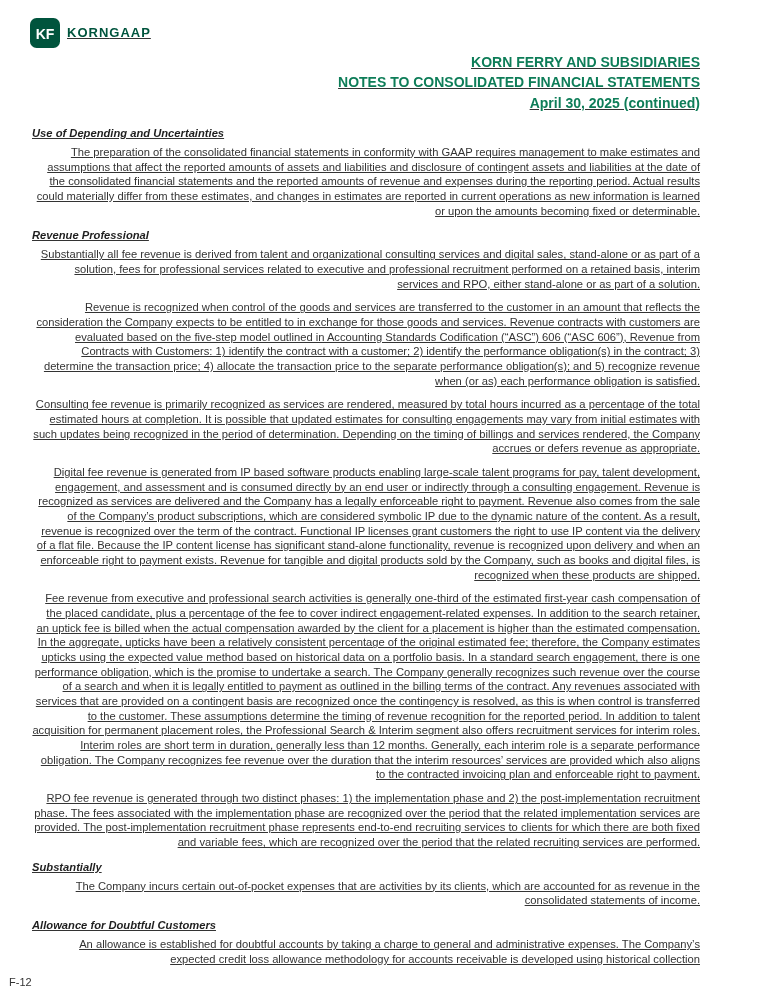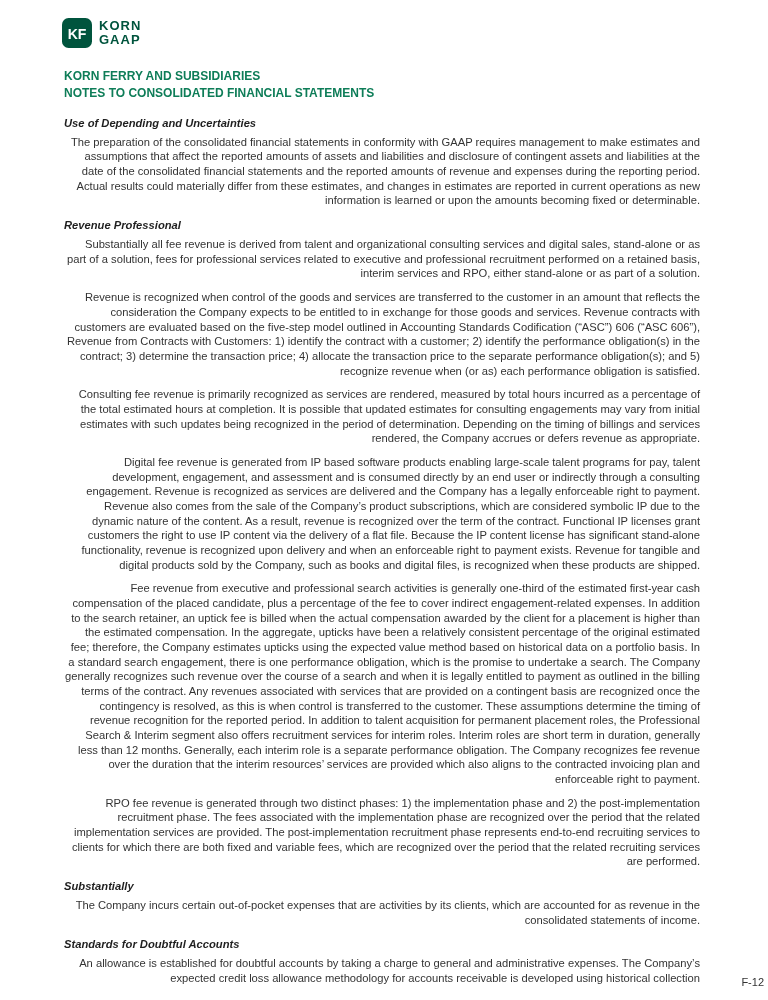--- a/index.html
+++ b/index.html
@@ -9,44 +9,45 @@
   }
   *{box-sizing:border-box;}
   html,body{margin:0;padding:0;background:#ffffff;}
   body{
     width:768px;height:1000px;position:relative;
     font-family:"Liberation Sans", sans-serif;
     color:var(--body-text);
   }
   .page{
     width:764px;height:1000px;position:relative;
-    padding:18px 64px 0 64px;
+    padding:18px 64px 0 32px;
+    text-decoration:underline;
   }
   .logo{display:flex;align-items:center;gap:7px;margin-left:-2px;}
   .logo-mark svg{width:30px;height:30px;display:block;}
   .logo-text{
-    display:flex;flex-direction:column;justify-content:center;
+    display:flex;justify-content:center;
     font-weight:bold;color:var(--brand-green);
     font-size:13px;letter-spacing:1px;line-height:1.05;
   }
   .doc-title{
-    text-align:left;color:var(--title-green);font-weight:bold;
-    font-size:12px;line-height:1.45;margin-top:20px;
+    text-align:right;color:var(--title-green);font-weight:bold;
+    font-size:14px;line-height:1.45;margin-top:4px;
   }
   .body-sections{margin-top:14px;}
   .sec-heading{
     font-size:11.2px;font-style:italic;font-weight:bold;color:#1f1f1f;
     margin:11px 0 6px 0;
   }
   .para{
     font-size:11.2px;line-height:1.31;margin:0 0 9px 0;color:var(--body-text);
     text-align:right;
   }
   .footer{
-    position:absolute;bottom:12px;left:16px;right:0;text-align:right;
+    position:absolute;bottom:12px;left:9px;right:0;text-align:left;
     font-size:11px;color:var(--body-text);
   }
 </style>
 </head>
 <body>
 
 <div class="page">
 
   <div class="logo">
     <span class="logo-mark">
@@ -57,33 +58,34 @@
     </span>
     <span class="logo-text">
       <span>KORN</span>
       <span>GAAP</span>
     </span>
   </div>
 
   <div class="doc-title">
     <div>KORN FERRY AND SUBSIDIARIES</div>
     <div>NOTES TO CONSOLIDATED FINANCIAL STATEMENTS</div>
+    <div>April 30, 2025 (continued)</div>
   </div>
 
   <div id="sections" class="body-sections">
       <h3 class="sec-heading">Use of Depending and Uncertainties</h3>
       <p class="para">The preparation of the consolidated financial statements in conformity with GAAP requires management to make estimates and assumptions that affect the reported amounts of assets and liabilities and disclosure of contingent assets and liabilities at the date of the consolidated financial statements and the reported amounts of revenue and expenses during the reporting period. Actual results could materially differ from these estimates, and changes in estimates are reported in current operations as new information is learned or upon the amounts becoming fixed or determinable.</p>
       <h3 class="sec-heading">Revenue Professional</h3>
       <p class="para">Substantially all fee revenue is derived from talent and organizational consulting services and digital sales, stand-alone or as part of a solution, fees for professional services related to executive and professional recruitment performed on a retained basis, interim services and RPO, either stand-alone or as part of a solution.</p>
       <p class="para">Revenue is recognized when control of the goods and services are transferred to the customer in an amount that reflects the consideration the Company expects to be entitled to in exchange for those goods and services. Revenue contracts with customers are evaluated based on the five-step model outlined in Accounting Standards Codification (“ASC”) 606 (“ASC 606”), Revenue from Contracts with Customers: 1) identify the contract with a customer; 2) identify the performance obligation(s) in the contract; 3) determine the transaction price; 4) allocate the transaction price to the separate performance obligation(s); and 5) recognize revenue when (or as) each performance obligation is satisfied.</p>
       <p class="para">Consulting fee revenue is primarily recognized as services are rendered, measured by total hours incurred as a percentage of the total estimated hours at completion. It is possible that updated estimates for consulting engagements may vary from initial estimates with such updates being recognized in the period of determination. Depending on the timing of billings and services rendered, the Company accrues or defers revenue as appropriate.</p>
       <p class="para">Digital fee revenue is generated from IP based software products enabling large-scale talent programs for pay, talent development, engagement, and assessment and is consumed directly by an end user or indirectly through a consulting engagement. Revenue is recognized as services are delivered and the Company has a legally enforceable right to payment. Revenue also comes from the sale of the Company’s product subscriptions, which are considered symbolic IP due to the dynamic nature of the content. As a result, revenue is recognized over the term of the contract. Functional IP licenses grant customers the right to use IP content via the delivery of a flat file. Because the IP content license has significant stand-alone functionality, revenue is recognized upon delivery and when an enforceable right to payment exists. Revenue for tangible and digital products sold by the Company, such as books and digital files, is recognized when these products are shipped.</p>
       <p class="para">Fee revenue from executive and professional search activities is generally one-third of the estimated first-year cash compensation of the placed candidate, plus a percentage of the fee to cover indirect engagement-related expenses. In addition to the search retainer, an uptick fee is billed when the actual compensation awarded by the client for a placement is higher than the estimated compensation. In the aggregate, upticks have been a relatively consistent percentage of the original estimated fee; therefore, the Company estimates upticks using the expected value method based on historical data on a portfolio basis. In a standard search engagement, there is one performance obligation, which is the promise to undertake a search. The Company generally recognizes such revenue over the course of a search and when it is legally entitled to payment as outlined in the billing terms of the contract. Any revenues associated with services that are provided on a contingent basis are recognized once the contingency is resolved, as this is when control is transferred to the customer. These assumptions determine the timing of revenue recognition for the reported period. In addition to talent acquisition for permanent placement roles, the Professional Search &amp; Interim segment also offers recruitment services for interim roles. Interim roles are short term in duration, generally less than 12 months. Generally, each interim role is a separate performance obligation. The Company recognizes fee revenue over the duration that the interim resources’ services are provided which also aligns to the contracted invoicing plan and enforceable right to payment.</p>
       <p class="para">RPO fee revenue is generated through two distinct phases: 1) the implementation phase and 2) the post-implementation recruitment phase. The fees associated with the implementation phase are recognized over the period that the related implementation services are provided. The post-implementation recruitment phase represents end-to-end recruiting services to clients for which there are both fixed and variable fees, which are recognized over the period that the related recruiting services are performed.</p>
       <h3 class="sec-heading">Substantially</h3>
       <p class="para">The Company incurs certain out-of-pocket expenses that are activities by its clients, which are accounted for as revenue in the consolidated statements of income.</p>
-      <h3 class="sec-heading">Standards for Doubtful Accounts</h3>
+      <h3 class="sec-heading">Allowance for Doubtful Customers</h3>
       <p class="para">An allowance is established for doubtful accounts by taking a charge to general and administrative expenses. The Company’s expected credit loss allowance methodology for accounts receivable is developed using historical collection</p>
     </div>
 
   <div class="footer">F-12</div>
 
 </div>
 
 </body></html>

